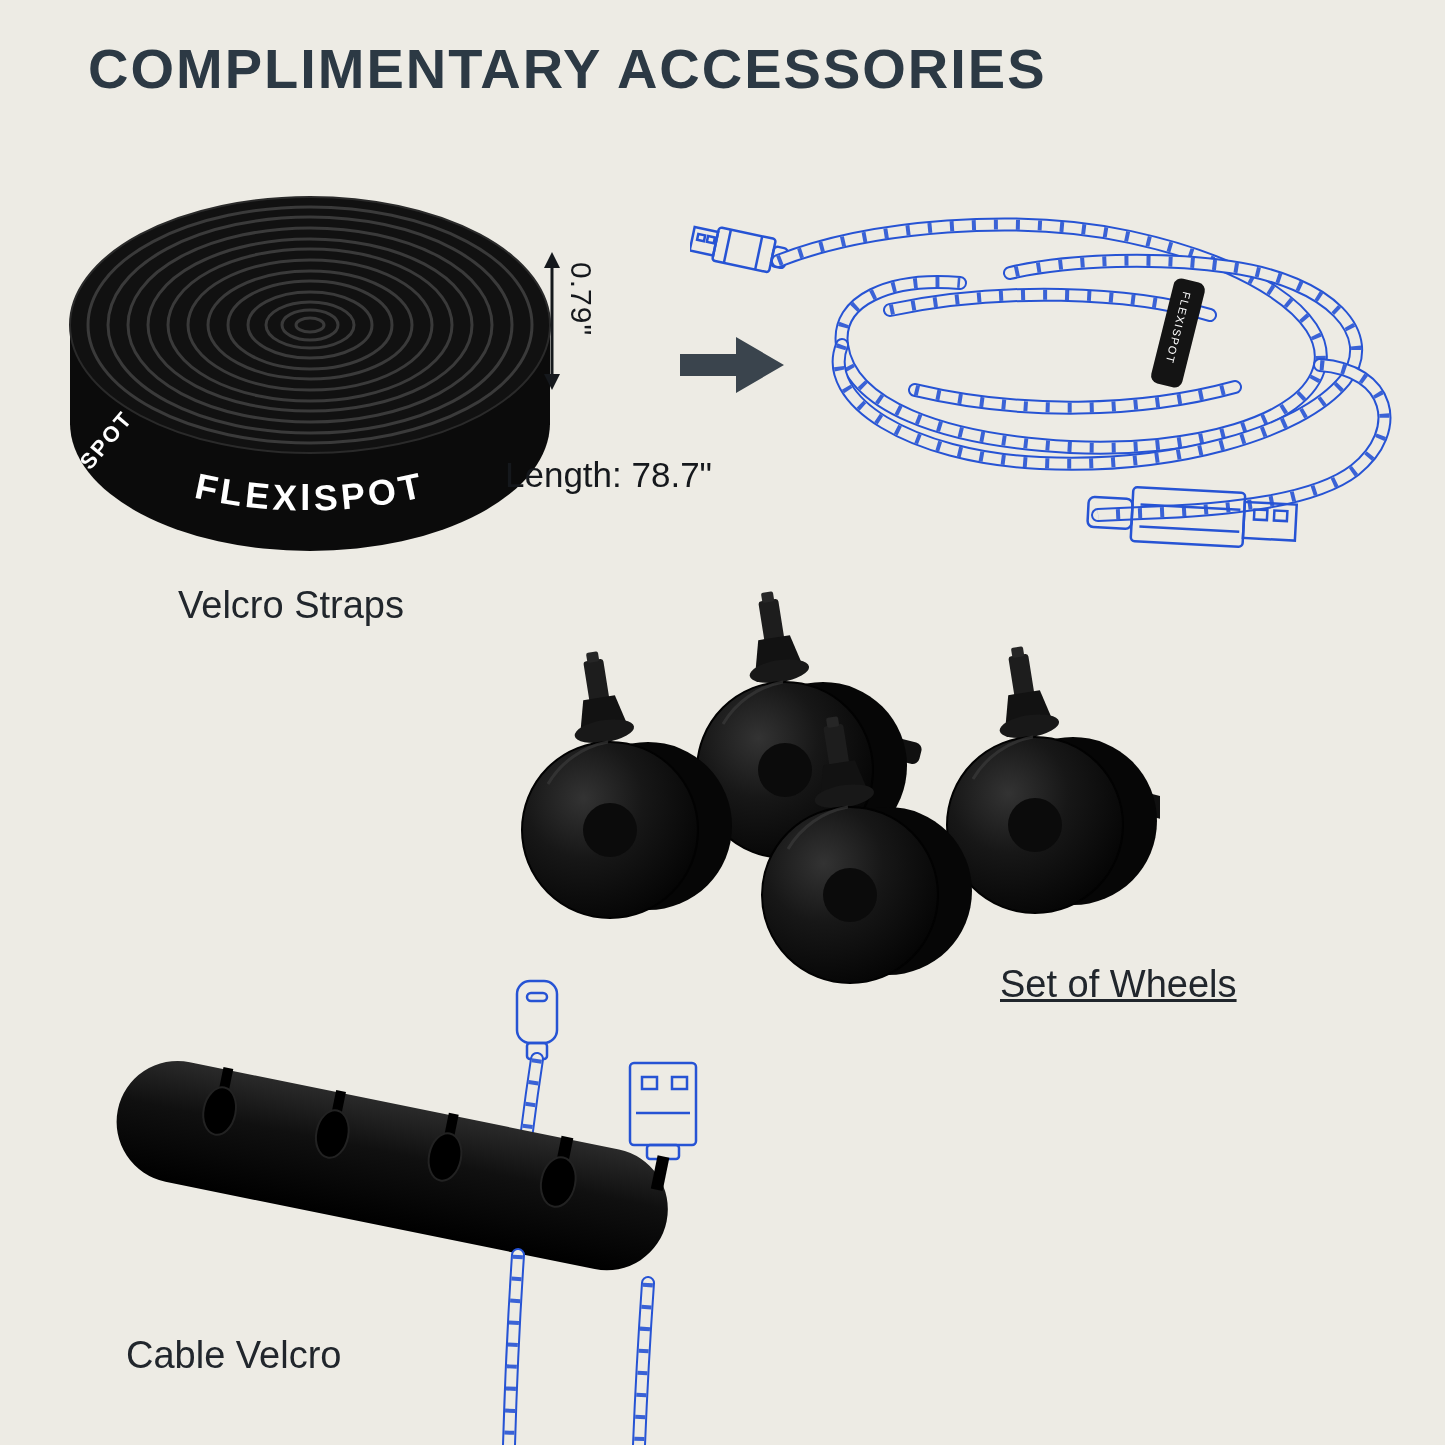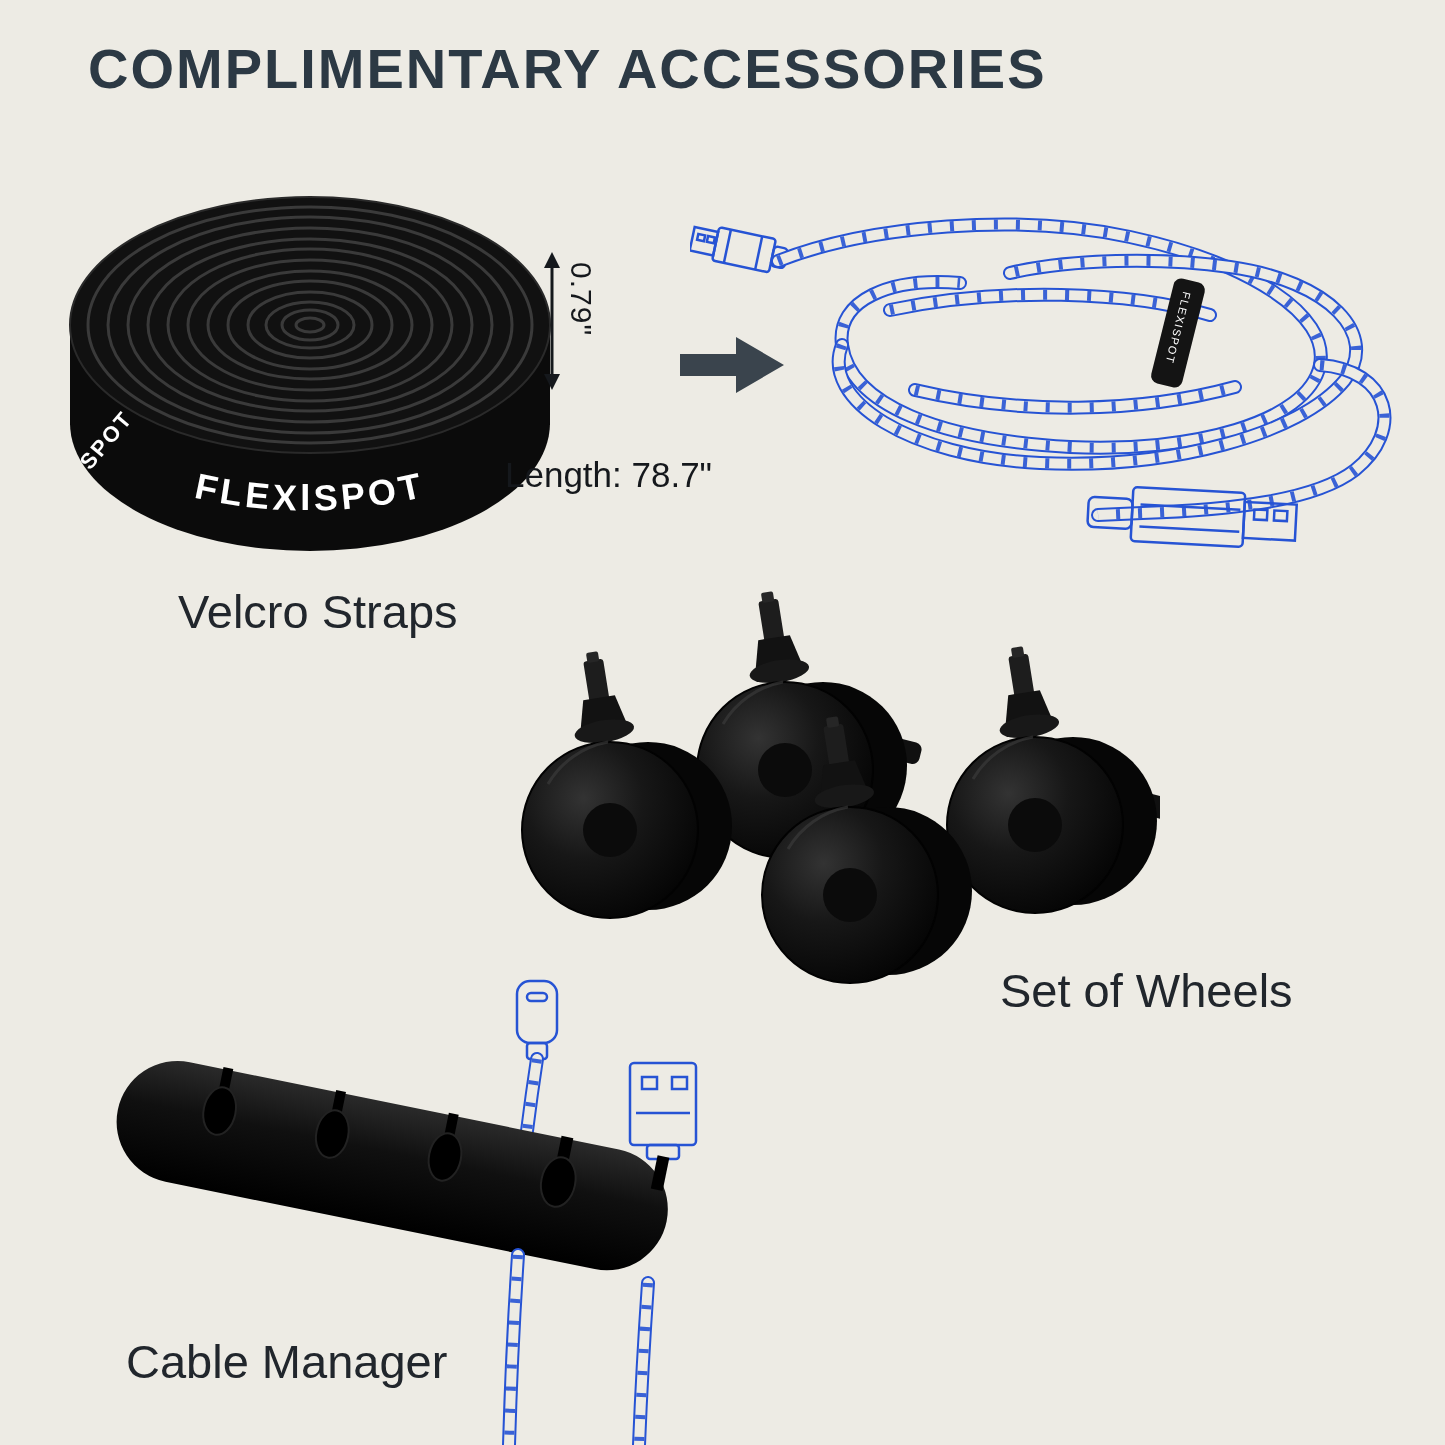--- a/index.html
+++ b/index.html
@@ -11,24 +11,24 @@
     overflow:hidden;
     font-family:"Liberation Sans", sans-serif;
   }
   .title {
     position:absolute; left:88px; top:36px;
     font-size:56px; font-weight:800; letter-spacing:2px;
     color:#2c3944; white-space:nowrap;
   }
   .item-label {
     position:absolute;
-    font-size:47px; font-weight:500; color:#21262c; white-space:nowrap;
+    font-size:38px; font-weight:500; color:#21262c; white-space:nowrap;
   }
   .label-velcro { left:178px; top:584px; }
-  .label-wheels { left:1000px; top:963px; }
+  .label-wheels { left:1000px; top:963px;text-decoration:underline; }
   .label-manager { left:126px; top:1334px; }
   .abs { position:absolute; }
   .dim-text {
     position:absolute; left:564px; top:262px;
     writing-mode:vertical-rl;
     font-size:30px; color:#15181c; letter-spacing:1px;
   }
   .length-text {
     position:absolute; left:505px; top:455px;
     font-size:35px; color:#15181c;
@@ -235,15 +235,15 @@
     </g>
     <g>
       <use href="#mc2l" class="cable-outer"></use>
         <use href="#mc2l" class="cable-inner"></use>
         <use href="#mc2l" class="cable-hatch"></use>
     </g>
   </svg>
 
   <div class="item-label label-velcro">Velcro Straps</div>
   <div class="item-label label-wheels">Set of Wheels</div>
-  <div class="item-label label-manager">Cable Manager</div>
+  <div class="item-label label-manager">Cable Velcro</div>
 
 </div>
 
 </body></html>

